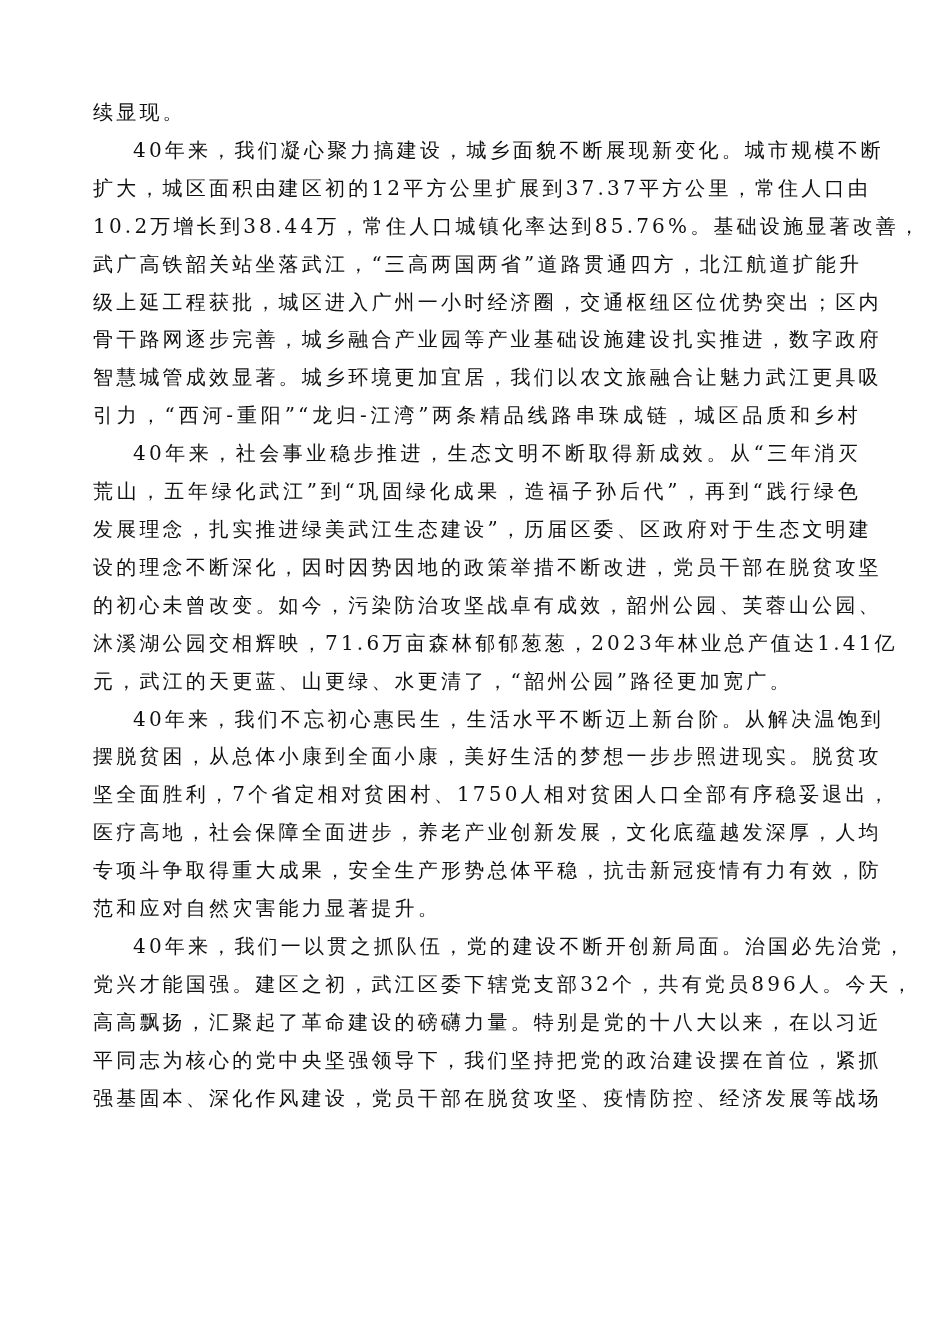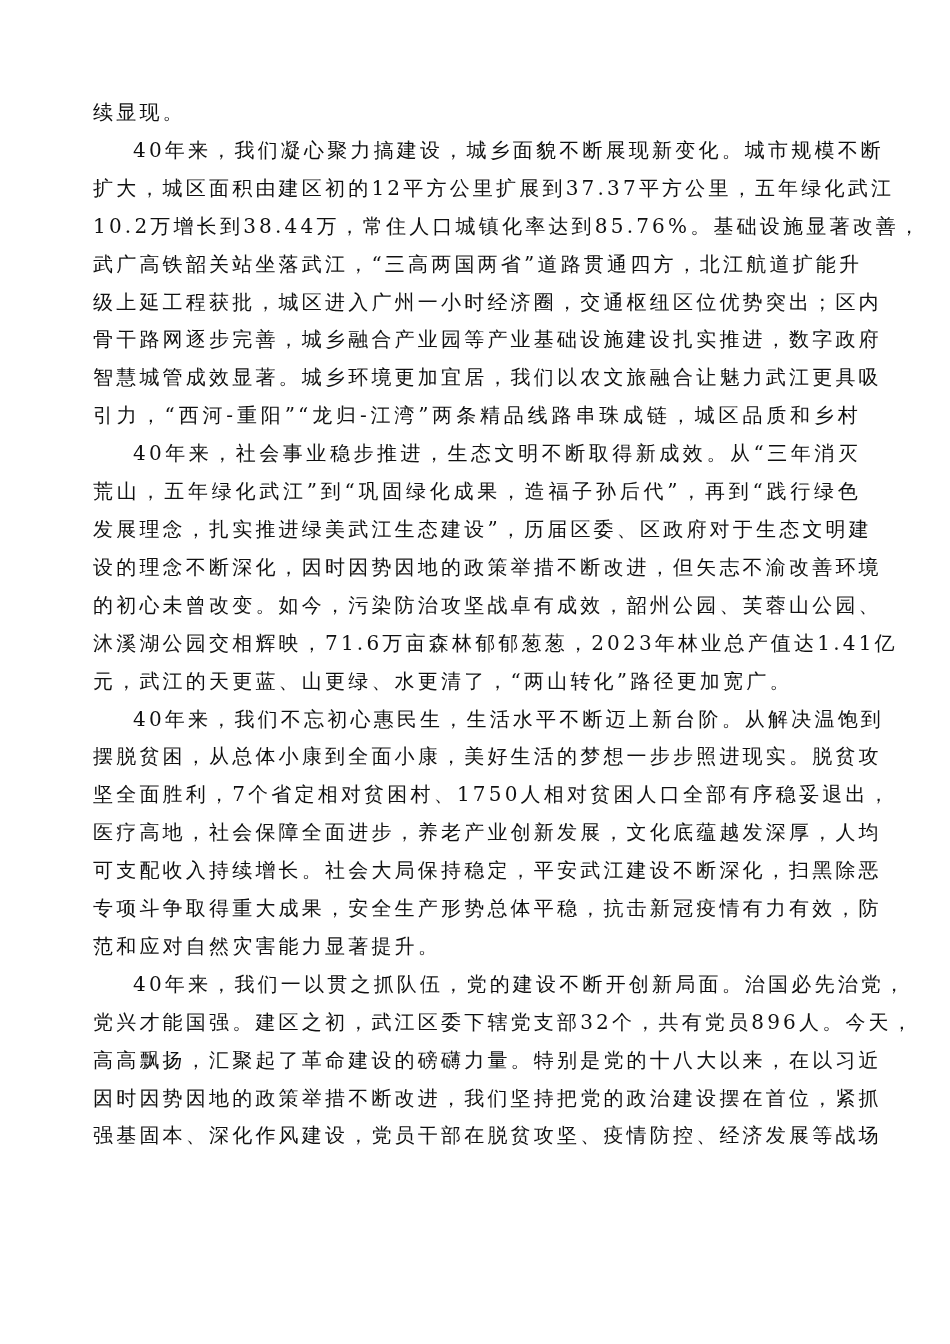--- a/index.html
+++ b/index.html
@@ -24,49 +24,48 @@
 </head>
 <body>
 
 <div class="page">
   <div class="para">
     <span class="line last">续显现。</span>
   </div>
 
   <div class="para">
     <span class="line" style="text-indent:2em">40年来，我们凝心聚力搞建设，城乡面貌不断展现新变化。城市规模不断</span>
-    <span class="line">扩大，城区面积由建区初的12平方公里扩展到37.37平方公里，五年绿化武江</span>
+    <span class="line">扩大，城区面积由建区初的12平方公里扩展到37.37平方公里，常住人口由</span>
     <span class="line">10.2万增长到38.44万，常住人口城镇化率达到85.76%。基础设施显著改善，</span>
     <span class="line">武广高铁韶关站坐落武江，“三高两国两省”道路贯通四方，北江航道扩能升</span>
     <span class="line">级上延工程获批，城区进入广州一小时经济圈，交通枢纽区位优势突出；区内</span>
     <span class="line">骨干路网逐步完善，城乡融合产业园等产业基础设施建设扎实推进，数字政府</span>
     <span class="line">智慧城管成效显著。城乡环境更加宜居，我们以农文旅融合让魅力武江更具吸</span>
     <span class="line">引力，“西河-重阳”“龙归-江湾”两条精品线路串珠成链，城区品质和乡村</span>
   </div>
 
   <div class="para">
     <span class="line" style="text-indent:2em">40年来，社会事业稳步推进，生态文明不断取得新成效。从“三年消灭</span>
     <span class="line">荒山，五年绿化武江”到“巩固绿化成果，造福子孙后代”，再到“践行绿色</span>
     <span class="line">发展理念，扎实推进绿美武江生态建设”，历届区委、区政府对于生态文明建</span>
-    <span class="line">设的理念不断深化，因时因势因地的政策举措不断改进，但矢志不渝改善环境</span>
+    <span class="line">设的理念不断深化，因时因势因地的政策举措不断改进，党员干部在脱贫攻坚</span>
     <span class="line">的初心未曾改变。如今，污染防治攻坚战卓有成效，韶州公园、芙蓉山公园、</span>
     <span class="line">沐溪湖公园交相辉映，71.6万亩森林郁郁葱葱，2023年林业总产值达1.41亿</span>
-    <span class="line last">元，武江的天更蓝、山更绿、水更清了，“两山转化”路径更加宽广。</span>
+    <span class="line last">元，武江的天更蓝、山更绿、水更清了，“韶州公园”路径更加宽广。</span>
   </div>
 
   <div class="para">
     <span class="line" style="text-indent:2em">40年来，我们不忘初心惠民生，生活水平不断迈上新台阶。从解决温饱到</span>
     <span class="line">摆脱贫困，从总体小康到全面小康，美好生活的梦想一步步照进现实。脱贫攻</span>
     <span class="line">坚全面胜利，7个省定相对贫困村、1750人相对贫困人口全部有序稳妥退出，</span>
     <span class="line">医疗高地，社会保障全面进步，养老产业创新发展，文化底蕴越发深厚，人均</span>
-    <span class="line">可支配收入持续增长。社会大局保持稳定，平安武江建设不断深化，扫黑除恶</span>
     <span class="line">专项斗争取得重大成果，安全生产形势总体平稳，抗击新冠疫情有力有效，防</span>
     <span class="line last">范和应对自然灾害能力显著提升。</span>
   </div>
 
   <div class="para">
     <span class="line" style="text-indent:2em">40年来，我们一以贯之抓队伍，党的建设不断开创新局面。治国必先治党，</span>
     <span class="line">党兴才能国强。建区之初，武江区委下辖党支部32个，共有党员896人。今天，</span>
     <span class="line">高高飘扬，汇聚起了革命建设的磅礴力量。特别是党的十八大以来，在以习近</span>
-    <span class="line">因时因势因地的政策举措不断改进，我们坚持把党的政治建设摆在首位，紧抓</span>
+    <span class="line">平同志为核心的党中央坚强领导下，我们坚持把党的政治建设摆在首位，紧抓</span>
     <span class="line">强基固本、深化作风建设，党员干部在脱贫攻坚、疫情防控、经济发展等战场</span>
   </div>
 </div>
 
 </body></html>

